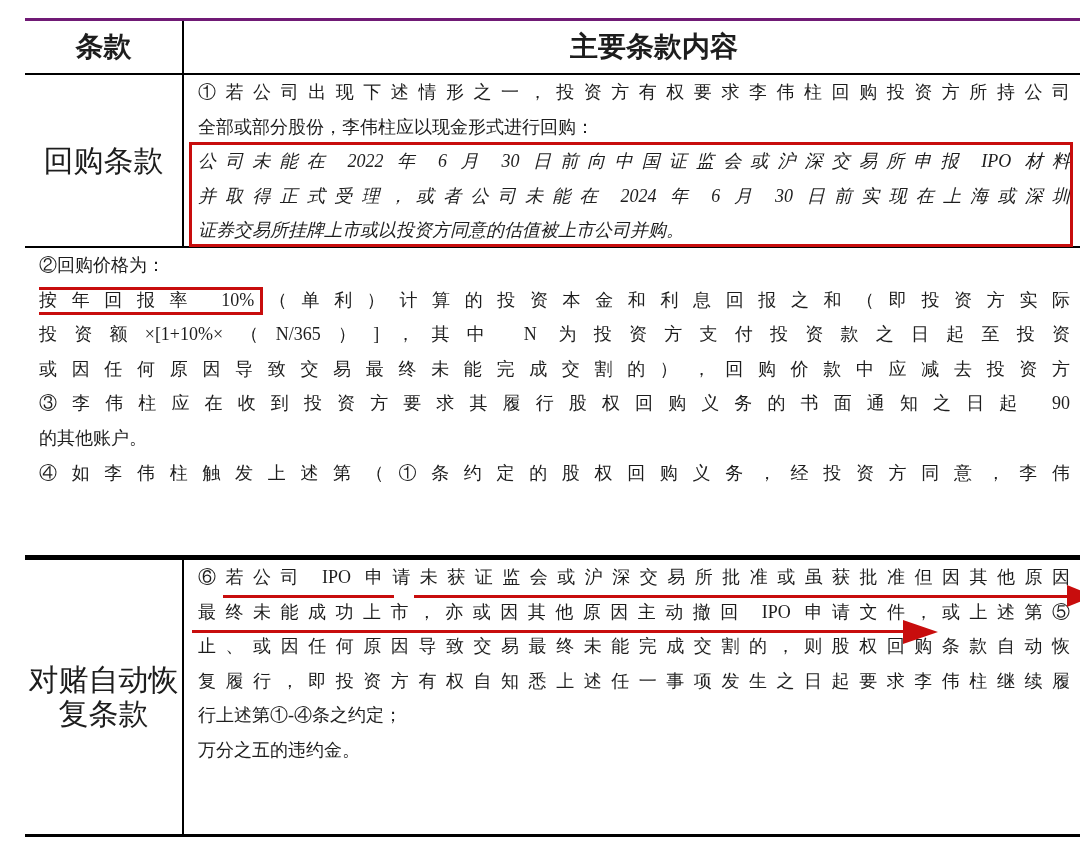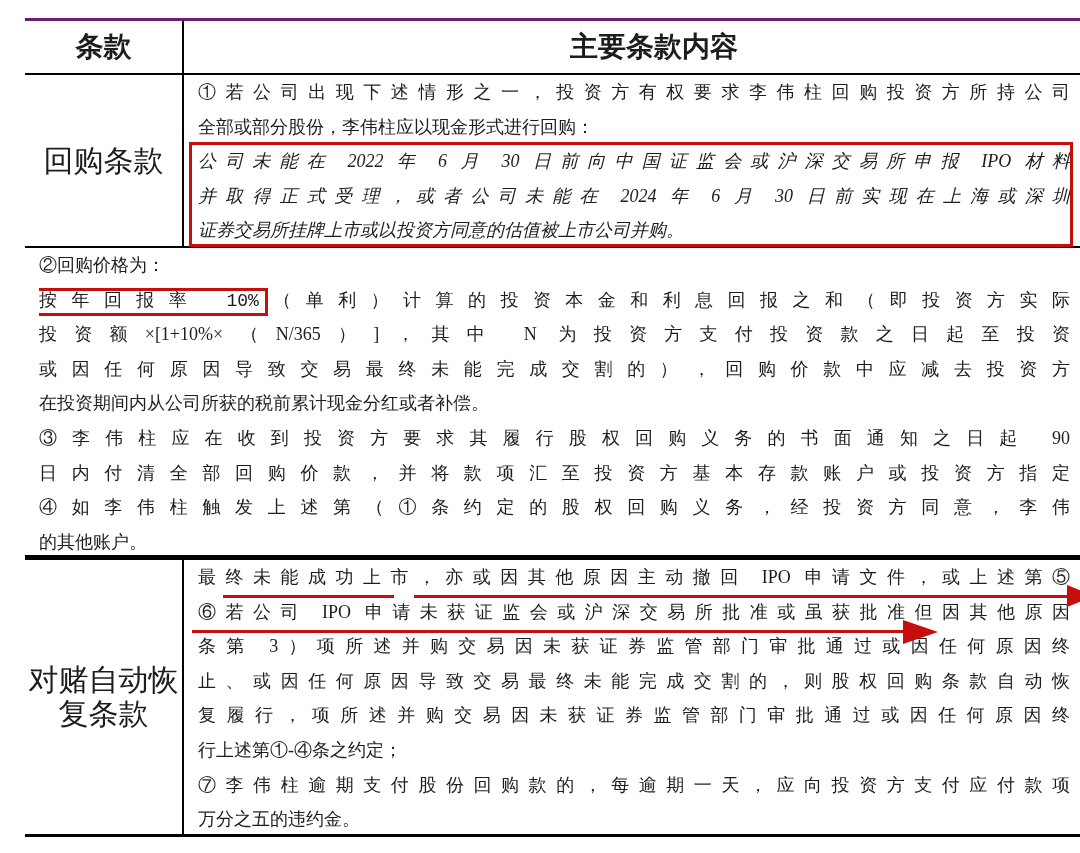--- a/index.html
+++ b/index.html
@@ -24,21 +24,21 @@
   .cell-content { flex:1; position:relative; padding:0 13px 0 14px; }
   .row-header .cell-content { display:flex; align-items:center; justify-content:center;
     font-weight:bold; font-size:28px;margin-left:40px; }
   .line { height:34.6px; line-height:34.6px; font-size:18px; white-space:nowrap; }
   .fill { text-align:justify; text-align-last:justify; white-space:normal; overflow:hidden; }
   
   .redbox { position:relative;font-style:italic; }
   .redbox::after { content:""; position:absolute; left:-9px; right:-3px; top:-2px; bottom:1px;
     border:3px solid #c80d0d; pointer-events:none; }
   
-  .inline-box { position:relative;font-family:Liberation Mono, monospace; }
+  .inline-box { position:relative; }
   .inline-box::after { content:""; position:absolute; left:-5px; right:-9px; top:-3px; bottom:-5px;
     border:3px solid #c80d0d; pointer-events:none; }
   
   .rline { position:absolute; height:3px; background:#c80d0d; pointer-events:none; }
   .u1a { left:39px;  top:35px; width:171px; }
   .u1b { left:230px; top:35px; width:653px; }
   .u2  { left:8px;   top:70px; width:712px; }
   .arrowhead { position:absolute; width:0; height:0; border-style:solid;
     border-color:transparent transparent transparent #c80d0d; pointer-events:none; }
   .a1 { left:883px; top:25px; border-width:11px 0 11px 27px; }
@@ -67,41 +67,37 @@
         </div>
       </div>
     </div>
 
     <div class="row row-2">
       <div class="cell-content">
         <div class="line">②回购价格为：</div>
         <div class="line fill"><span class="inline-box">按年回报率 10%</span><span>（单利）计算的投资本金和利息回报之和（即投资方实际</span></div>
         <div class="line fill">投资额×[1+10%×（N/365）]，其中 N 为投资方支付投资款之日起至投资</div>
         <div class="line fill">或因任何原因导致交易最终未能完成交割的），回购价款中应减去投资方</div>
-        <div class="line">在投资期间内从公司所获的税前累计现金分红或者补偿。</div>
         <div class="line fill">③李伟柱应在收到投资方要求其履行股权回购义务的书面通知之日起 90</div>
-        <div class="line fill">日内付清全部回购价款，并将款项汇至投资方基本存款账户或投资方指定</div>
+        <div class="line">的其他账户。</div>
         <div class="line fill">④如李伟柱触发上述第（①条约定的股权回购义务，经投资方同意，李伟</div>
-        <div class="line">的其他账户。</div>
       </div>
     </div>
 
     <div class="row row-3">
       <div class="cell-label">
         <span>对赌自动恢</span>
         <span>复条款</span>
       </div>
       <div class="cell-content">
+        <div class="line fill">⑥若公司 IPO 申请未获证监会或沪深交易所批准或虽获批准但因其他原因</div>
         <div class="line fill">最终未能成功上市，亦或因其他原因主动撤回 IPO 申请文件，或上述第⑤</div>
-        <div class="line fill">⑥若公司 IPO 申请未获证监会或沪深交易所批准或虽获批准但因其他原因</div>
-        <div class="line fill">条第 3）项所述并购交易因未获证券监管部门审批通过或因任何原因终</div>
         <div class="line fill">止、或因任何原因导致交易最终未能完成交割的，则股权回购条款自动恢</div>
-        <div class="line fill">复履行，项所述并购交易因未获证券监管部门审批通过或因任何原因终</div>
+        <div class="line fill">复履行，即投资方有权自知悉上述任一事项发生之日起要求李伟柱继续履</div>
         <div class="line">行上述第①-④条之约定；</div>
-        <div class="line fill">⑦李伟柱逾期支付股份回购款的，每逾期一天，应向投资方支付应付款项</div>
         <div class="line">万分之五的违约金。</div>
 
         <div class="rline u1a"></div>
         <div class="rline u1b"></div>
         <div class="arrowhead a1"></div>
         <div class="rline u2"></div>
         <div class="arrowhead a2"></div>
       </div>
     </div>
 

